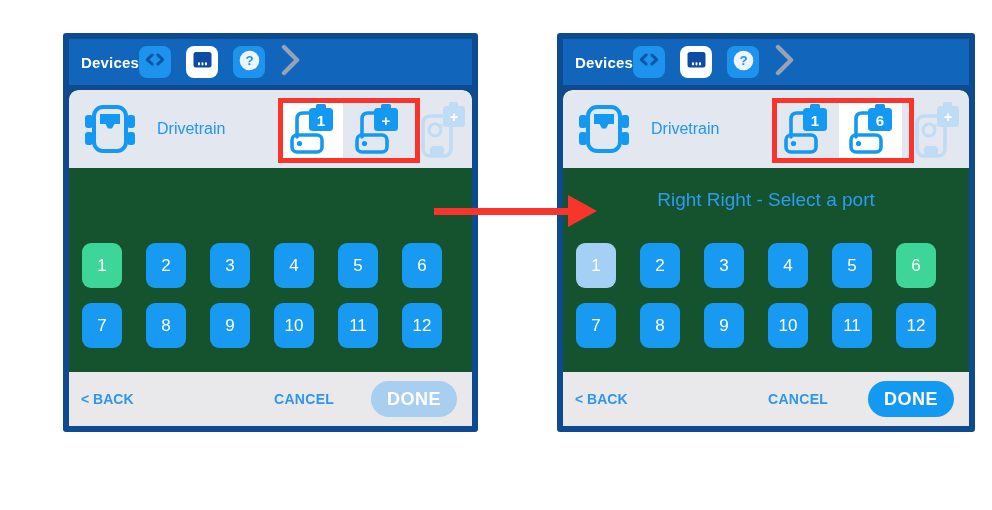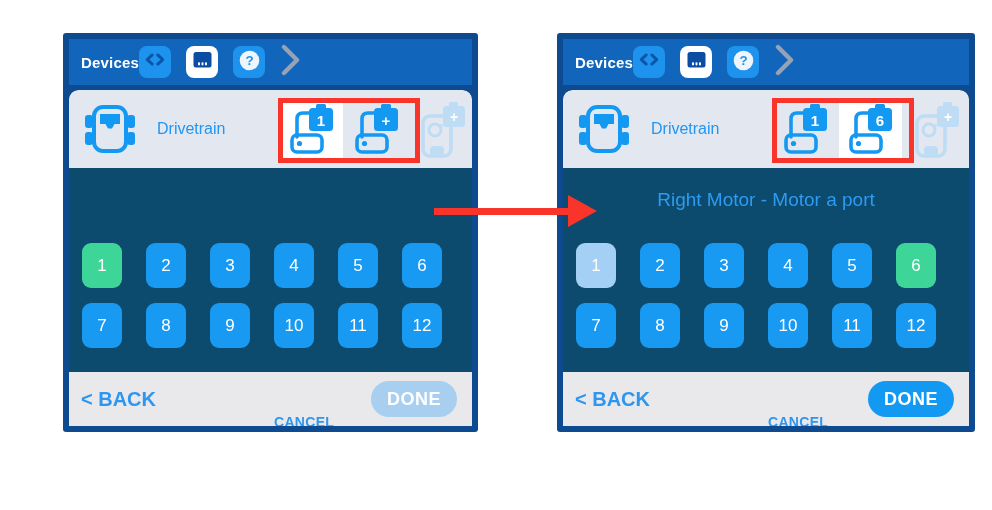--- a/index.html
+++ b/index.html
@@ -13,21 +13,21 @@
 
   .p-header{position:absolute;left:6px;right:6px;top:6px;height:46px;background:#1166bb;
     display:flex;align-items:center;padding:0 12px;box-sizing:border-box;}
   .p-header .hdr-title{color:#ffffff;font-size:15px;font-weight:700;letter-spacing:.2px;}
   .hdr-icons{margin-left:auto;display:flex;align-items:center;gap:15px;}
   .hbtn{width:32px;height:32px;border-radius:8px;display:flex;align-items:center;justify-content:center;}
   .hbtn.blue{background:#1e93ee;}
   .hbtn.white{background:#ffffff;}
   .hchev{display:flex;align-items:center;}
 
-  .p-body{position:absolute;left:6px;right:6px;top:57px;bottom:6px;background:#0c4a6e;
+  .p-body{position:absolute;left:6px;right:6px;top:57px;bottom:6px;background:#14532d;
     border-radius:9px 9px 0 0;overflow:hidden;}
 
   
   .p-row{position:absolute;left:0;right:0;top:0;height:78px;background:#e3e7f0;border-radius:9px 9px 0 0;}
   .dt-icon{position:absolute;left:14px;top:15px;}
   .dt-label{position:absolute;left:88px;top:0;height:78px;display:flex;align-items:center;
     color:#2196f3;font-size:16px;font-weight:500;}
   .slot{position:absolute;top:8px;width:63px;height:65px;display:flex;align-items:center;justify-content:center;}
   .slot.s1{left:211px;}
   .slot.s2{left:276px;}
@@ -44,23 +44,23 @@
   .ports-row.r2{top:213px;}
   .port{width:40px;height:45px;border-radius:9px;display:flex;align-items:center;justify-content:center;
     color:#ffffff;font-size:17px;font-weight:500;}
   .port[data-state="normal"]{background:#189af2;}
   .port[data-state="selected"]{background:#3ed598;}
   .port[data-state="disabled"]{background:#a5d0f6;}
 
   
   .p-footer{position:absolute;left:0;right:0;bottom:0;height:54px;background:#e9e9ec;}
   .f-back{position:absolute;left:12px;top:0;height:54px;display:flex;align-items:center;
-    color:#2e96ef;font-size:20px;font-weight:700;}
+    color:#2e96ef;font-size:14px;font-weight:700;}
   .f-cancel{position:absolute;left:205px;top:0;height:54px;display:flex;align-items:center;
-    color:#2e96ef;font-size:14px;font-weight:700;letter-spacing:.3px;margin-top:23px;}
+    color:#2e96ef;font-size:14px;font-weight:700;letter-spacing:.3px;}
   .f-done{position:absolute;right:15px;top:9px;width:86px;height:36px;border-radius:18px;
     display:flex;align-items:center;justify-content:center;color:#ffffff;font-size:18px;
     font-weight:700;letter-spacing:.5px;}
   .f-done[data-state="disabled"]{background:#a8cef0;}
   .f-done[data-state="enabled"]{background:#1499f3;}
 
   
   .arrow-shaft{position:absolute;left:434px;top:208px;width:136px;height:7px;background:#f8342b;z-index:5;}
   .arrow-head{position:absolute;left:568px;top:195px;width:0;height:0;border-left:29px solid #f8342b;
     border-top:16px solid transparent;border-bottom:16px solid transparent;z-index:5;}
@@ -281,21 +281,21 @@
     <rect x="9" y="46" width="14" height="10" rx="4" fill="#bfdcf5"></rect>
     <rect x="28" y="2" width="9" height="6" rx="1.5" fill="#bfdcf5"></rect>
     <rect x="22" y="6" width="22" height="21" rx="3.5" fill="#bfdcf5"></rect>
     <text class="badge-text" x="33" y="22" text-anchor="middle" font-family="Liberation Sans, sans-serif" font-size="14" font-weight="700" fill="#ffffff">+</text>
   </svg>
 </span>
         </div>
         <div class="redbox"></div>
       </div>
 
-      <div class="p-prompt">Right Motor - Motor a port</div>
+      <div class="p-prompt">Right Right - Select a port</div>
 
       <div class="ports-row r1">
         <div class="port" data-state="disabled">1</div>
         <div class="port" data-state="normal">2</div>
         <div class="port" data-state="normal">3</div>
         <div class="port" data-state="normal">4</div>
         <div class="port" data-state="normal">5</div>
         <div class="port" data-state="selected">6</div>
       </div>
       <div class="ports-row r2">

